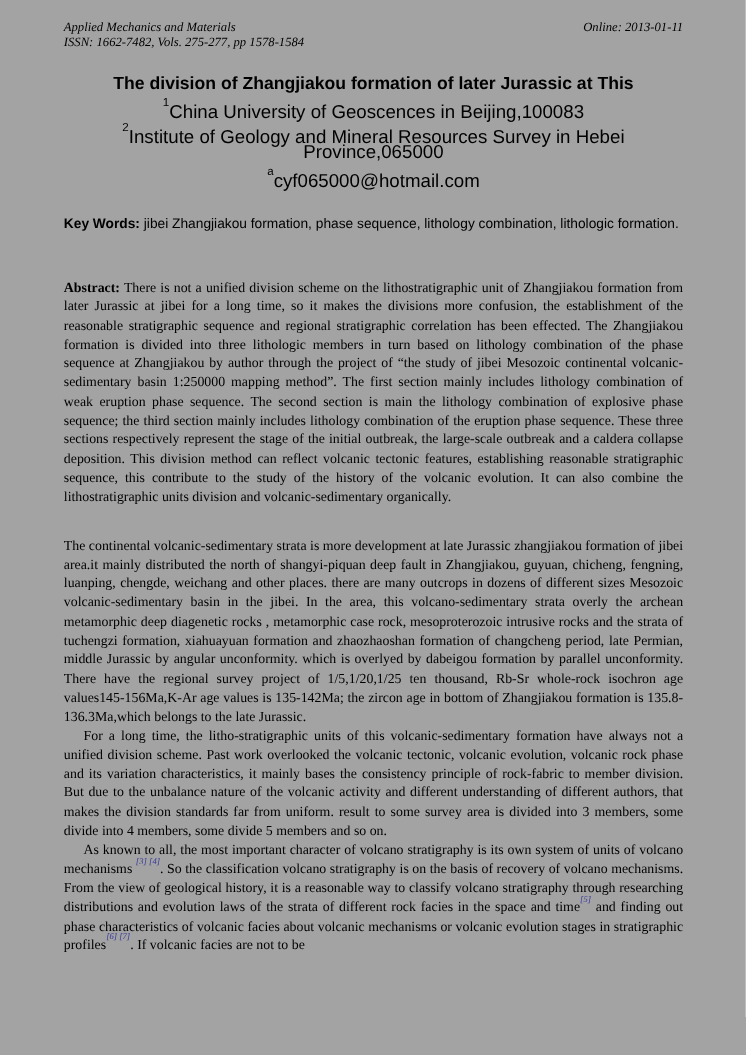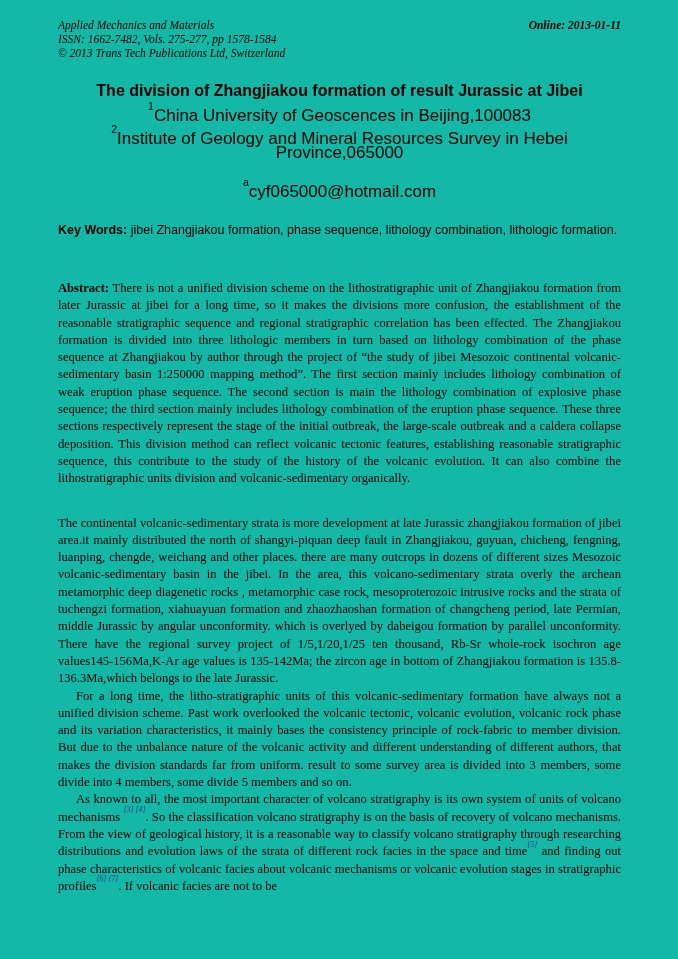--- a/index.html
+++ b/index.html
@@ -3,45 +3,45 @@
 <meta charset="utf-8">
 <style>
   * { margin: 0; padding: 0; box-sizing: border-box; }
   html, body { background: #ffffff; }
   body {
     width: 678px; height: 959px;
     font-family: "Liberation Serif", serif;
     color: #000;
     overflow: hidden;
   }
-  .page { width: 678px; height: 959px; padding: 18px 57px 0 58px; background: #14b8a6; }
+  .page { width: 678px; height: 959px; padding: 18px 57px 0 58px; background: #a3a3a3; }
 
   .hdr {
     display: flex; justify-content: space-between; align-items: flex-start;
     font-family: "Liberation Serif", serif; font-style: italic;
     font-size: 11.5px; line-height: 14px;
   }
   .hdr-left div { white-space: nowrap; }
-  .hdr-right { white-space: nowrap; font-weight: bold; }
+  .hdr-right { white-space: nowrap; }
 
   .title {
     margin-top: 21px; text-align: center;
     font-family: "Liberation Sans", sans-serif;
     font-weight: bold; font-size: 16px; line-height: 19px;
   }
   .authors {
     margin-top: 14px; text-align: center;
     font-family: "Liberation Sans", sans-serif; font-size: 14.5px;
   }
   .affil, .email {
     text-align: center; font-family: "Liberation Sans", sans-serif;
     font-size: 17px; line-height: 14px;
   }
   .affil { margin-top: 9px; }
-  .email { margin-top: 25px; }
+  .email { margin-top: 12px; }
 
   sup.s {
     font-size: 62%; position: relative; top: -0.45em; line-height: 0;
   }
 
   .keywords {
     margin-top: 23px; text-align: justify;
     font-family: Liberation Sans, sans-serif;
     font-size: 12.5px; line-height: 17px;
   }
@@ -71,26 +71,25 @@
 </style>
 </head>
 <body>
 
 <div class="page">
 
   <div class="hdr">
     <div class="hdr-left">
       <div>Applied Mechanics and Materials</div>
       <div>ISSN: 1662-7482, Vols. 275-277, pp 1578-1584</div>
-      <div>© 2013 Trans Tech Publications Ltd, Switzerland</div>
     </div>
     <div class="hdr-right">Online: 2013-01-11</div>
   </div>
 
-  <div class="title">The division of Zhangjiakou formation of result Jurassic at Jibei</div>
+  <div class="title">The division of Zhangjiakou formation of later Jurassic at This</div>
 
 
   <div id="affiliations">
       <div class="affil"><sup class="s">1</sup>China University of Geoscences in Beijing,100083</div>
       <div class="affil"><sup class="s">2</sup>Institute of Geology and Mineral Resources Survey in Hebei Province,065000</div>
     </div>
 
   <div class="email" id="email-line"><sup class="s">a</sup><span>cyf065000@hotmail.com</span></div>
 
   <div class="keywords">

